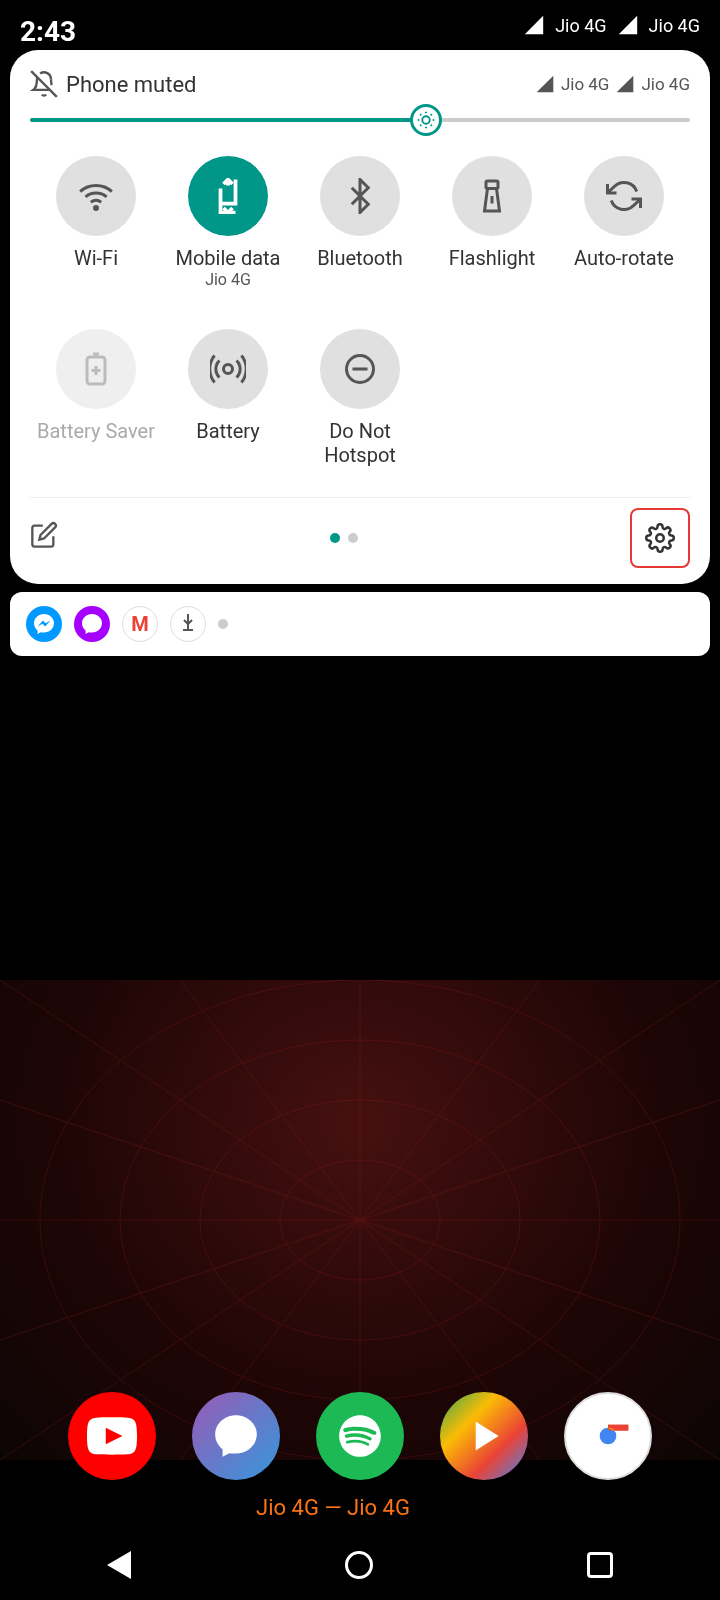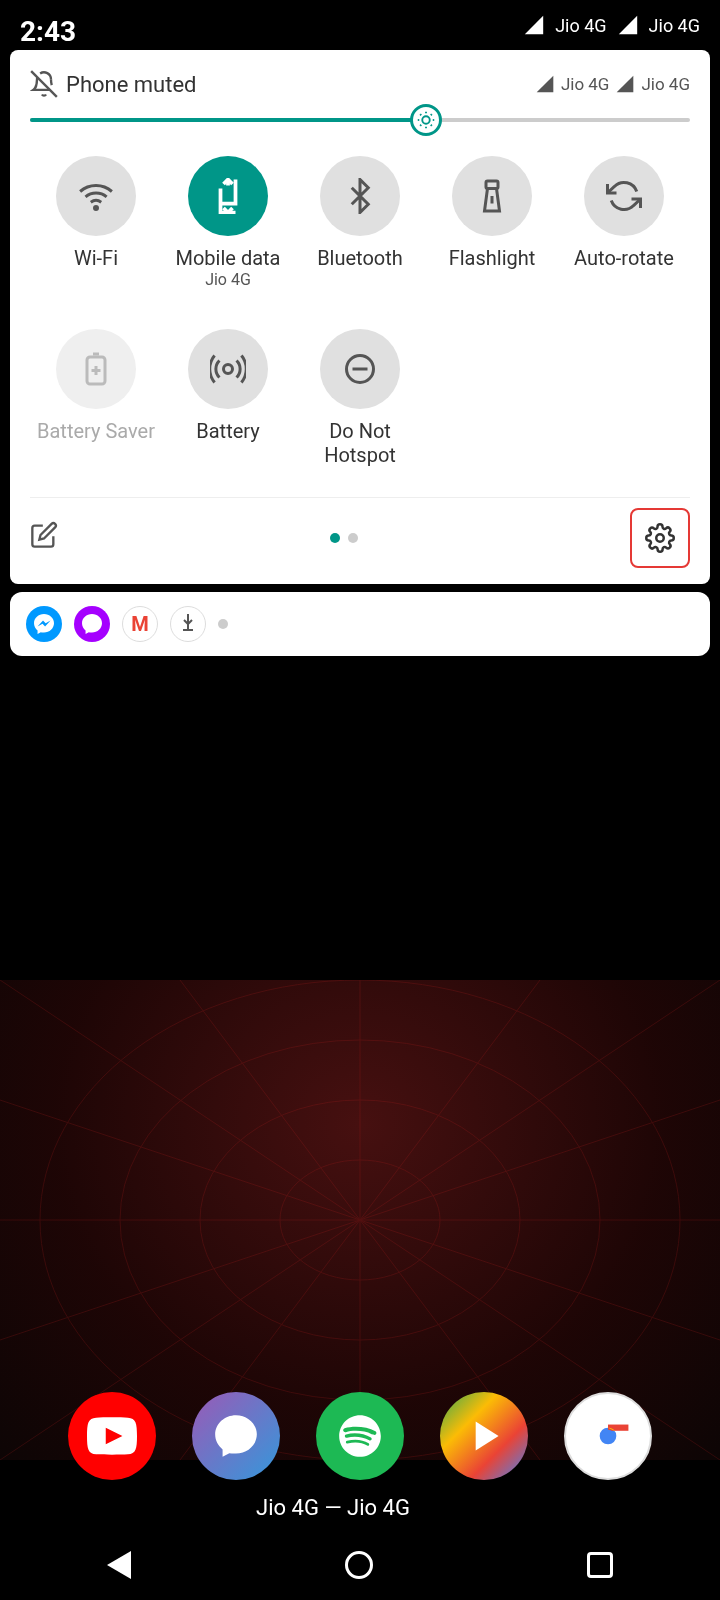--- a/index.html
+++ b/index.html
@@ -34,21 +34,21 @@
       display: flex;
       align-items: center;
       gap: 10px;
       color: #fff;
       font-size: 18px;
     }
 
     
     .quick-settings {
       background: #fff;
-      border-radius: 8px;
+      border-radius: 28px;
       margin: 0 10px;
       padding: 20px 20px 0 20px;
       position: relative;
       z-index: 5;
     }
 
     
     .panel-top-row {
       display: flex;
       justify-content: space-between;
@@ -256,21 +256,21 @@
     .app-icon.spotify { background: #1DB954; color: #fff; }
     .app-icon.play { background: linear-gradient(135deg, #34a853, #fbbc05, #ea4335, #4285f4); color: transparent; }
     .app-icon.chrome { background: #fff; color: transparent; }
 
     
     .carrier-label {
       position: absolute;
       bottom: 80px;
       width: 666px;
       text-align: center;
-      color: #ffffff;
+      color: #f97316;
       font-size: 22px;
     }
 
     
     .nav-bar {
       position: absolute;
       bottom: 0;
       left: 0;
       width: 720px;
       height: 70px;

